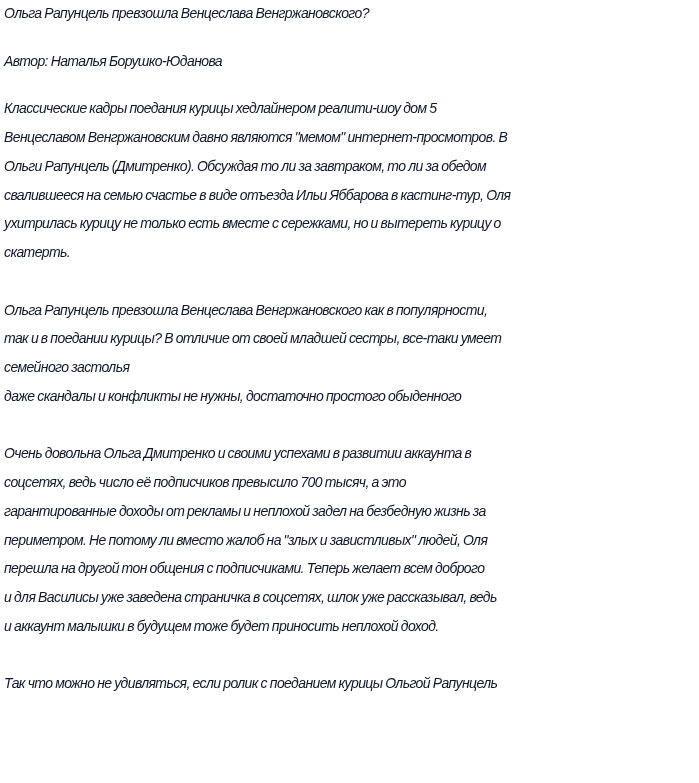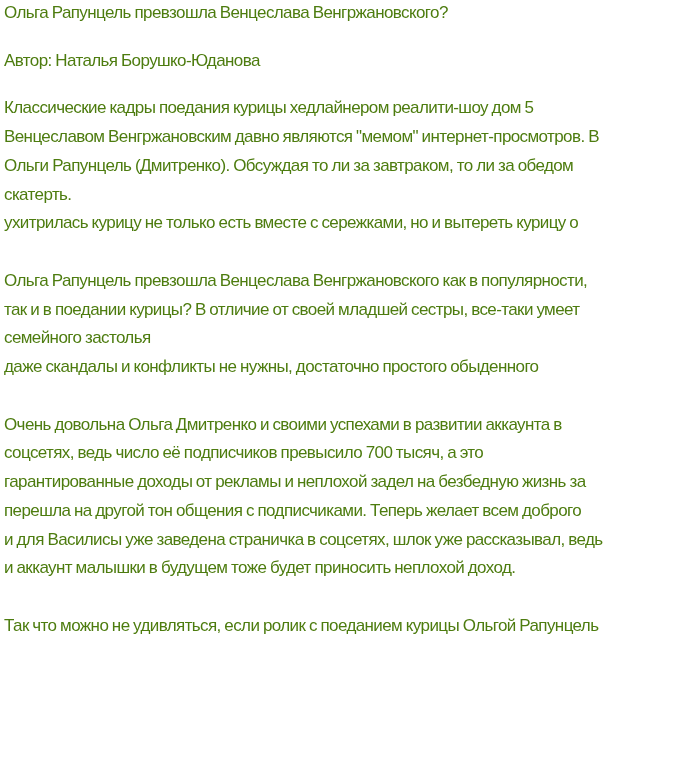--- a/index.html
+++ b/index.html
@@ -1,62 +1,65 @@
 <!DOCTYPE html>
 <html><head>
 <meta charset="utf-8">
 <style>
   html, body { margin: 0; padding: 0; background: #ffffff; }
   body { width: 699px; height: 783px; overflow: hidden; }
   .doc {
     position: relative;
     padding: 0 0 0 4px;
-    color: #4d7c0f;
+    color: #0f172a;
     font-family: "Liberation Sans", sans-serif;
-    font-size: 17px;
+    font-size: 14px;
     line-height: 28.7px;
     letter-spacing: -0.6px;
     word-spacing: -0.5px;
+    font-style: italic;
   }
   .doc p { margin: 0; white-space: nowrap; }
   .title { margin-top: -1px !important; }
   .gap { height: 19px; }
   .pgap { height: 29px; }
   .line { display: block; }
 </style>
 </head>
 <body>
 
 <div class="doc">
   <p class="title">Ольга Рапунцель превзошла Венцеслава Венгржановского?</p>
   <div class="gap"></div>
   <p>Автор: Наталья Борушко-Юданова</p>
   <div class="gap"></div>
 
   <div>
     <p class="line">Классические кадры поедания курицы хедлайнером реалити-шоу дом 5</p>
     <p class="line">Венцеславом Венгржановским давно являются "мемом" интернет-просмотров.  В</p>
     <p class="line">Ольги Рапунцель (Дмитренко). Обсуждая то ли за завтраком, то ли за обедом</p>
+    <p class="line">свалившееся на семью счастье в виде отъезда Ильи Яббарова в кастинг-тур, Оля</p>
+    <p class="line">ухитрилась курицу не только есть вместе с сережками, но и вытереть курицу о</p>
     <p class="line">скатерть.</p>
-    <p class="line">ухитрилась курицу не только есть вместе с сережками, но и вытереть курицу о</p>
   </div>
   <div class="pgap"></div>
 
   <div>
     <p class="line">Ольга Рапунцель превзошла Венцеслава Венгржановского как в популярности,</p>
     <p class="line">так и в поедании курицы? В отличие от своей младшей сестры, все-таки умеет</p>
     <p class="line">семейного застолья</p>
     <p class="line">даже скандалы и конфликты не нужны, достаточно простого обыденного</p>
   </div>
   <div class="pgap"></div>
 
   <div>
     <p class="line">Очень довольна Ольга Дмитренко и своими успехами в развитии аккаунта в</p>
     <p class="line">соцсетях, ведь число её подписчиков превысило 700 тысяч, а это</p>
     <p class="line">гарантированные доходы от рекламы и неплохой задел на безбедную жизнь за</p>
+    <p class="line">периметром. Не потому ли вместо жалоб на "злых и завистливых" людей, Оля</p>
     <p class="line">перешла на другой тон общения с подписчиками. Теперь желает всем доброго</p>
     <p class="line">и для Василисы уже заведена страничка в соцсетях, шлок уже рассказывал, ведь</p>
     <p class="line">и аккаунт малышки в будущем тоже будет приносить неплохой доход.</p>
   </div>
   <div class="pgap"></div>
 
   <div>
     <p class="line">Так что можно не удивляться, если ролик с поеданием курицы Ольгой Рапунцель</p>
 
   </div>

